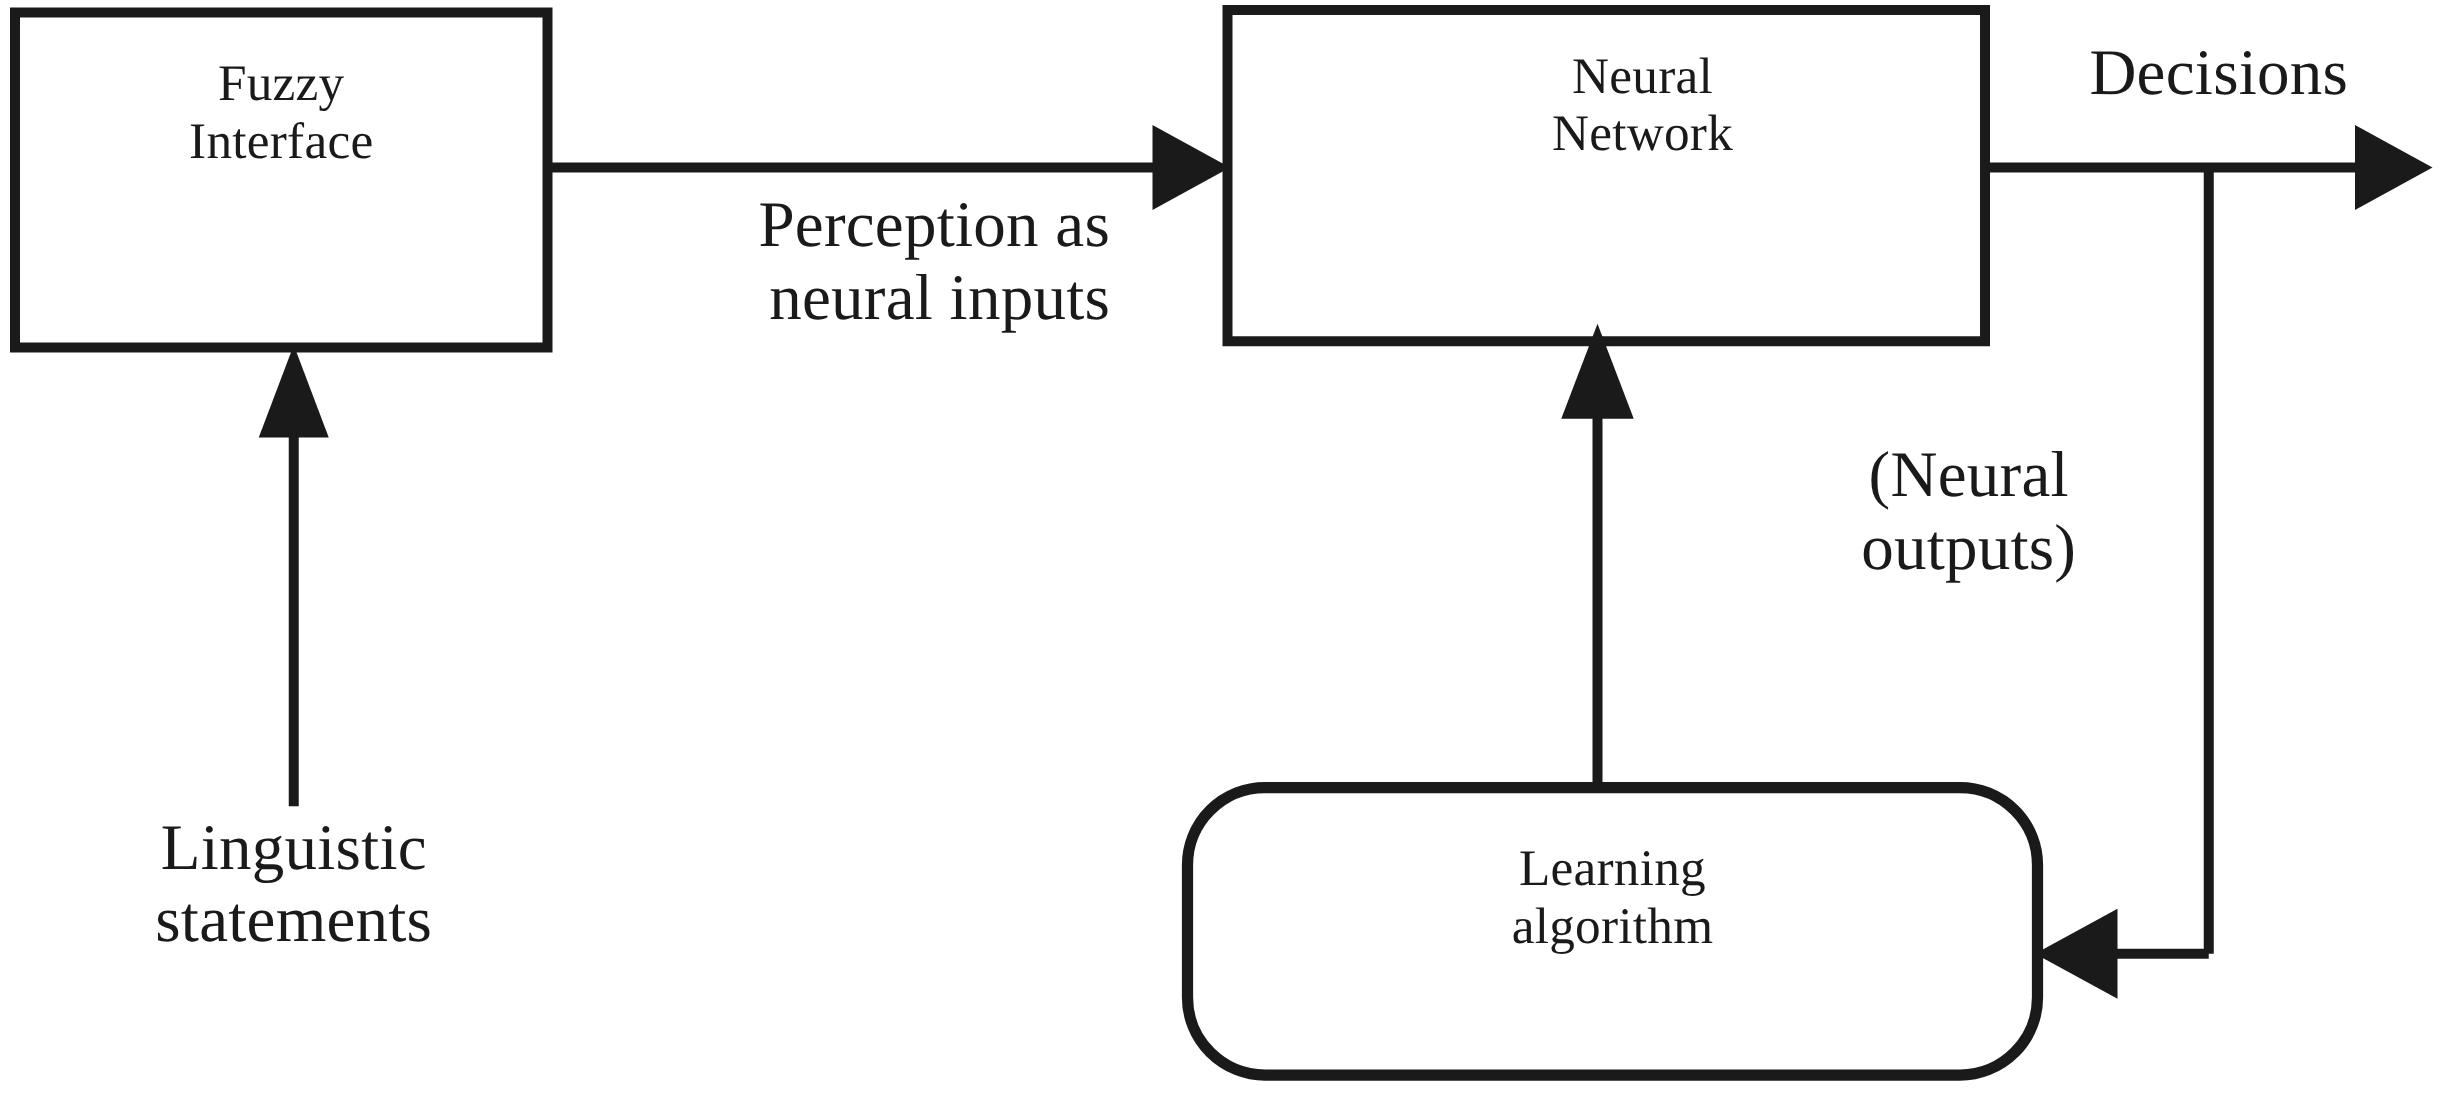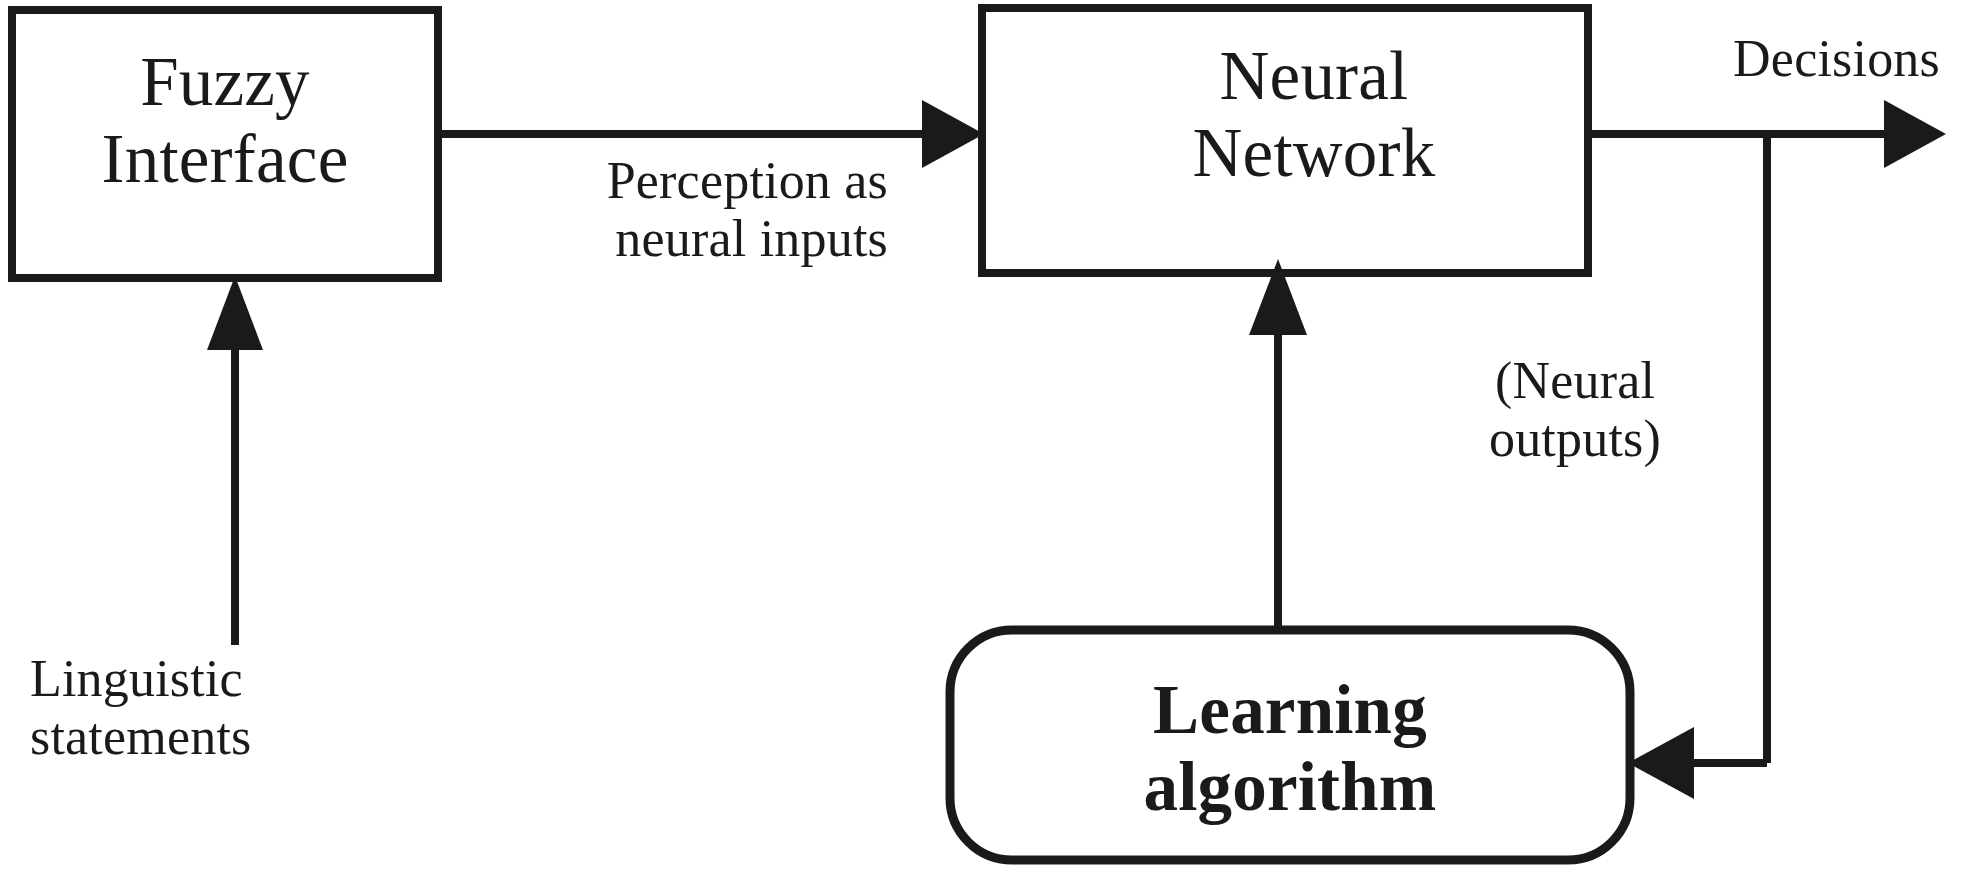--- a/index.html
+++ b/index.html
@@ -30,51 +30,51 @@
     position: absolute;
     color: #1a1a1a;
     text-align: center;
     line-height: 1.12;
     white-space: pre-line;
     font-weight: 400;
     letter-spacing: 0.2px;
     -webkit-font-smoothing: antialiased;
   }
   .node-label {
-    font-size: 69px;
+    font-size: 41px;
   }
   .edge-label {
     font-size: 52px;
   }
 
   
   #label-fuzzy-interface {
     left: 12px;  top: 44px;  width: 426px;
   }
   #label-neural-network {
     left: 1011px; top: 38px;  width: 606px;
   }
   #label-learning-algorithm {
-    left: 950px; top: 672px; width: 680px; font-weight: bold;
+    left: 950px; top: 672px; width: 680px;
   }
   #label-perception {
     left: 448px; top: 152px; width: 440px;
     text-align: right;
   }
   #label-decisions {
     left: 1610px; top: 30px; width: 330px;
-    text-align: right;
+    text-align: center;
   }
   #label-neural-outputs {
     left: 1440px; top: 352px; width: 270px;
     text-align: center;
   }
   #label-linguistic {
     left: 30px;  top: 650px; width: 410px;
-    text-align: left;
+    text-align: center;
   }
 </style>
 </head>
 <body>
 
 <div id="diagram-root">
 
   <svg id="diagram-svg" viewBox="0 0 1968 880" xmlns="http://www.w3.org/2000/svg">
 
     <rect x="12" y="10" width="426" height="268" fill="#ffffff" stroke="#1a1a1a" stroke-width="8"></rect>

